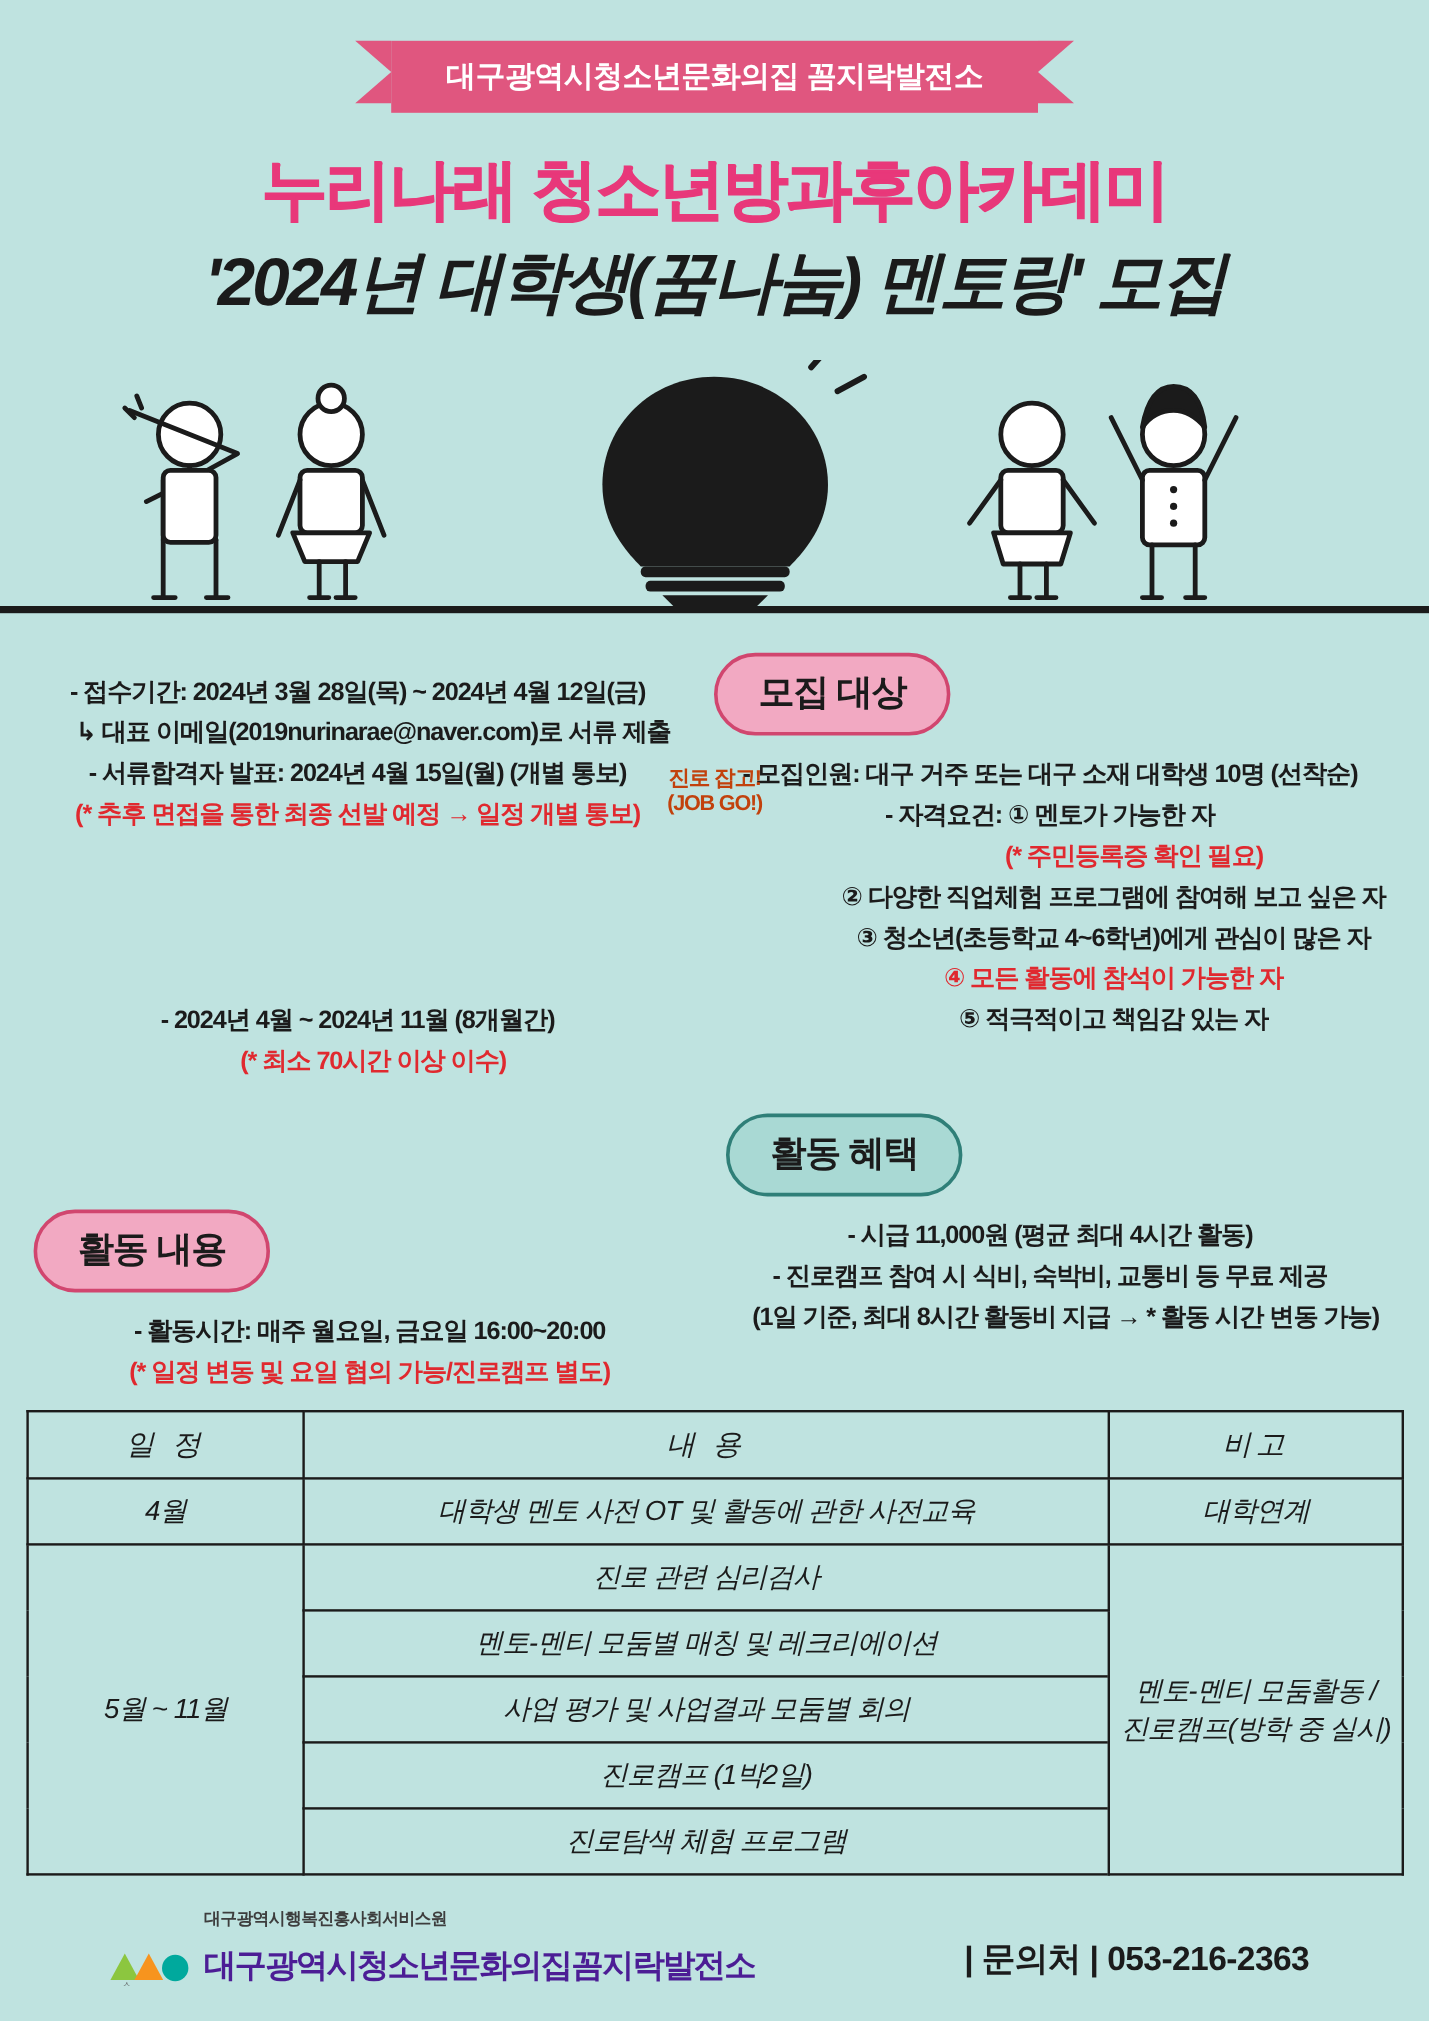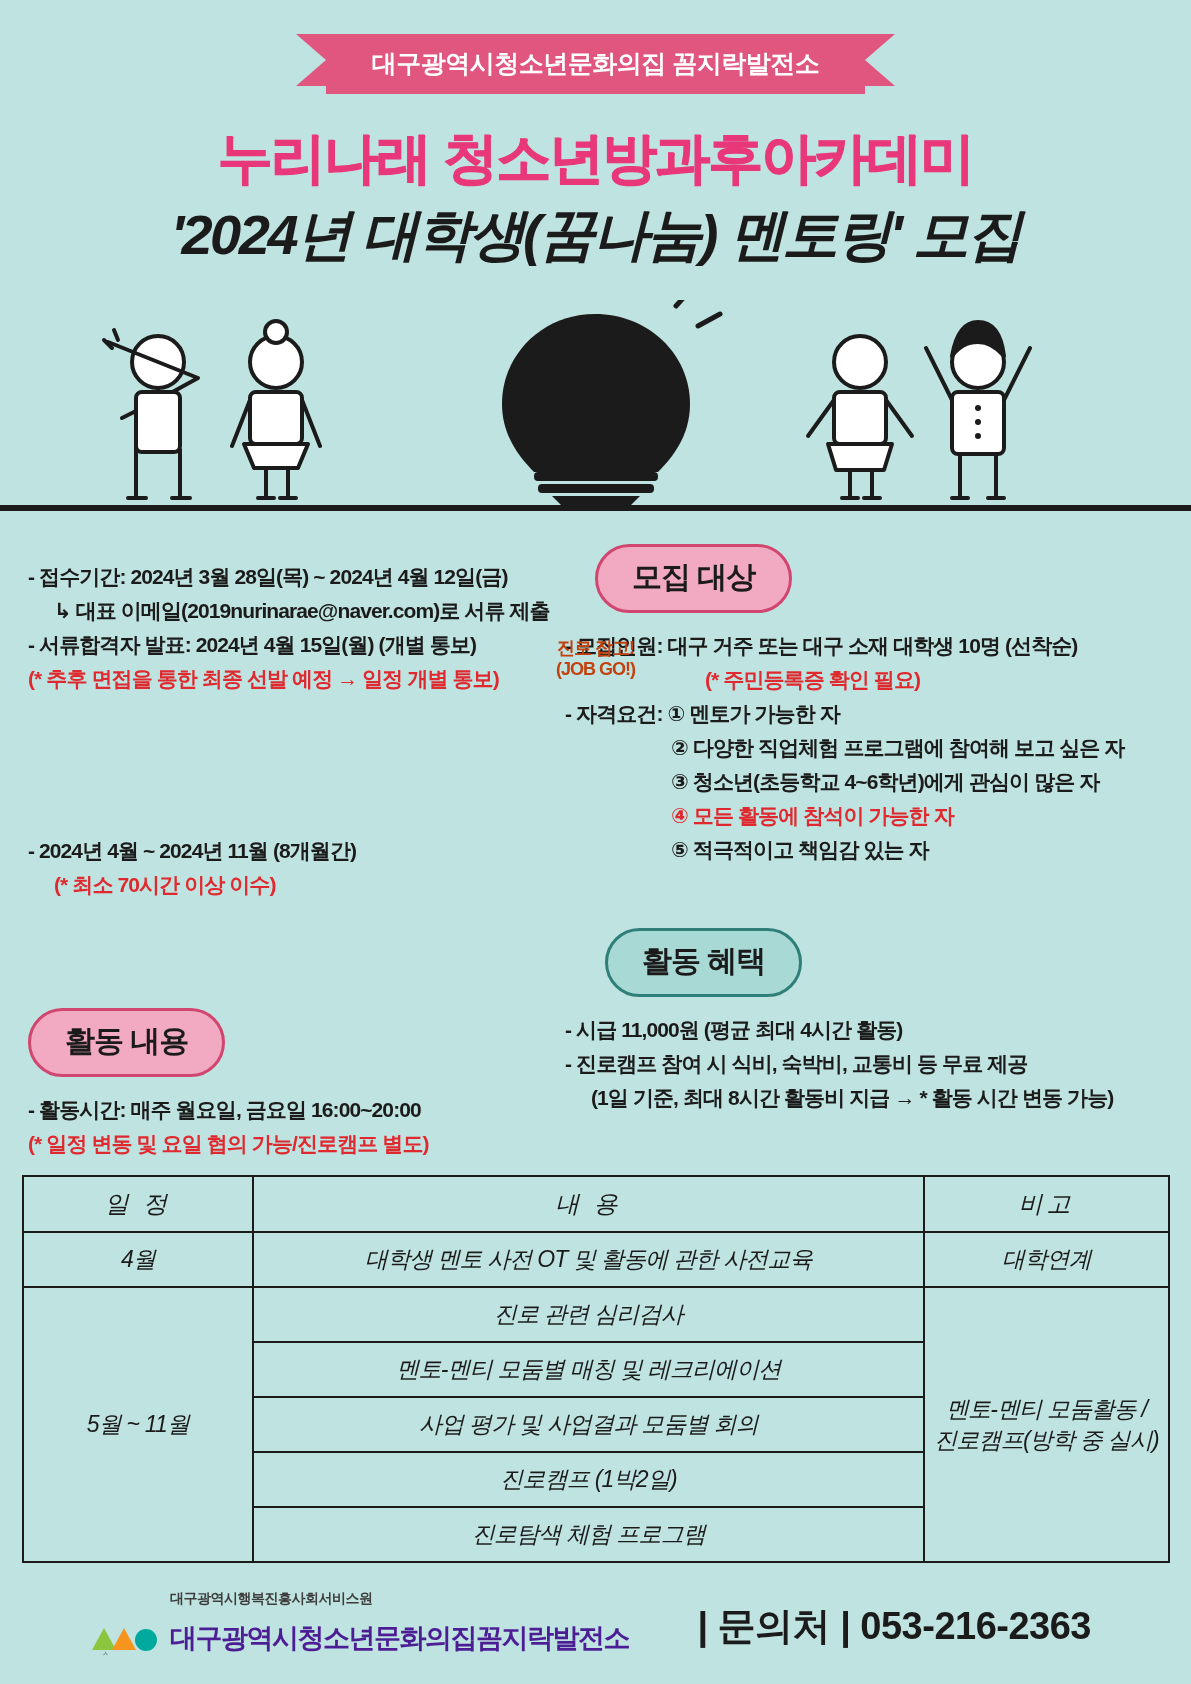--- a/index.html
+++ b/index.html
@@ -111,21 +111,21 @@
   .small-ind { padding-left: 26px; }
 
   
   #sec-schedule { top: 544px; left: 28px; width: 540px; }
   #sec-target   { top: 544px; left: 565px; width: 620px; }
   #sec-period   { top: 818px; left: 28px; width: 540px; }
   #sec-benefit  { top: 928px; left: 565px; width: 620px; }
   #sec-content  { top: 1008px; left: 28px; width: 560px; }
 
   .sec .lines { margin-top: 16px; }
-  .ln { white-space: nowrap; }
+  .ln { white-space: nowrap; text-align: center; }
 
   
   table.schedule {
     position: absolute;
     top: 1175px; left: 22px;
     width: 1148px;
     border-collapse: collapse;
     background: transparent;
     font-size: 23px;
     color: #1b1b1b;
@@ -153,21 +153,21 @@
     display: flex; align-items: flex-end; gap: 10px;
   }
   .logo-text-small {
     font-size: 14px; color: #3d3d3d; letter-spacing: -0.5px; font-weight: bold;
   }
   .logo-text-big {
     font-size: 27px; color: #4c1d95; letter-spacing: -1.5px; font-weight: bold; margin-top: 12px;
   }
   .contact {
     position: absolute; right: 100px; bottom: 14px;
-    font-size: 38px; font-weight: bold; color: #1b1b1b; letter-spacing: -0.5px;
+    font-size: 28px; font-weight: bold; color: #1b1b1b; letter-spacing: -0.5px;
     white-space: nowrap;
   }
   .contact .bar { color: #1b1b1b; }
 </style>
 </head>
 <body>
 
 <div class="ribbon-wrap">
   <div class="ribbon">대구광역시청소년문화의집 꼼지락발전소</div>
 </div>
@@ -256,22 +256,22 @@
   <div class="lines body-text">
     <div class="ln">- 활동시간: 매주 월요일, 금요일  16:00~20:00</div>
     <div class="ln red">(* 일정 변동 및 요일 협의 가능/진로캠프 별도)</div>
   </div>
 </div>
 
 <div class="sec" id="sec-target">
   <div class="pill pink" style="margin-left:30px;">모집 대상</div>
   <div class="lines body-text">
     <div class="ln">- 모집인원: 대구 거주 또는 대구 소재  대학생 10명 (선착순)</div>
+    <div class="ln">- 자격요건:  ①  멘토가 가능한 자</div>
     <div class="ln red" style="padding-left:140px;">(*  주민등록증 확인 필요)</div>
-    <div class="ln">- 자격요건:  ①  멘토가 가능한 자</div>
     <div class="ln" style="padding-left:106px;">②  다양한 직업체험 프로그램에 참여해 보고 싶은 자</div>
     <div class="ln" style="padding-left:106px;">③  청소년(초등학교 4~6학년)에게 관심이 많은 자</div>
     <div class="ln red" style="padding-left:106px;">④  모든 활동에 참석이 가능한 자</div>
     <div class="ln" style="padding-left:106px;">⑤  적극적이고 책임감 있는 자</div>
   </div>
 </div>
 
 <div class="sec" id="sec-benefit">
   <div class="pill mint" style="margin-left:40px;">활동 혜택</div>
   <div class="lines body-text">

